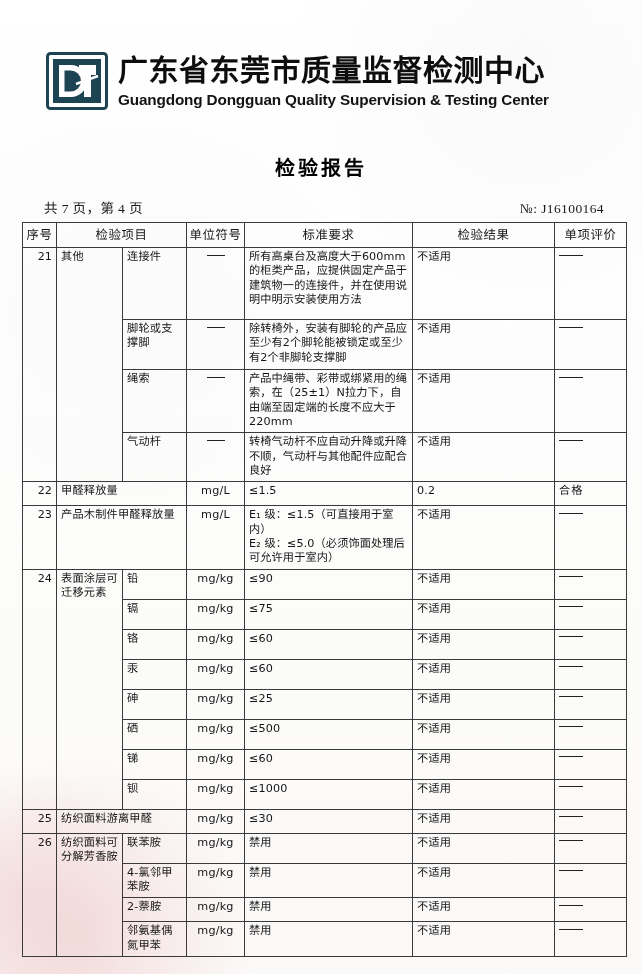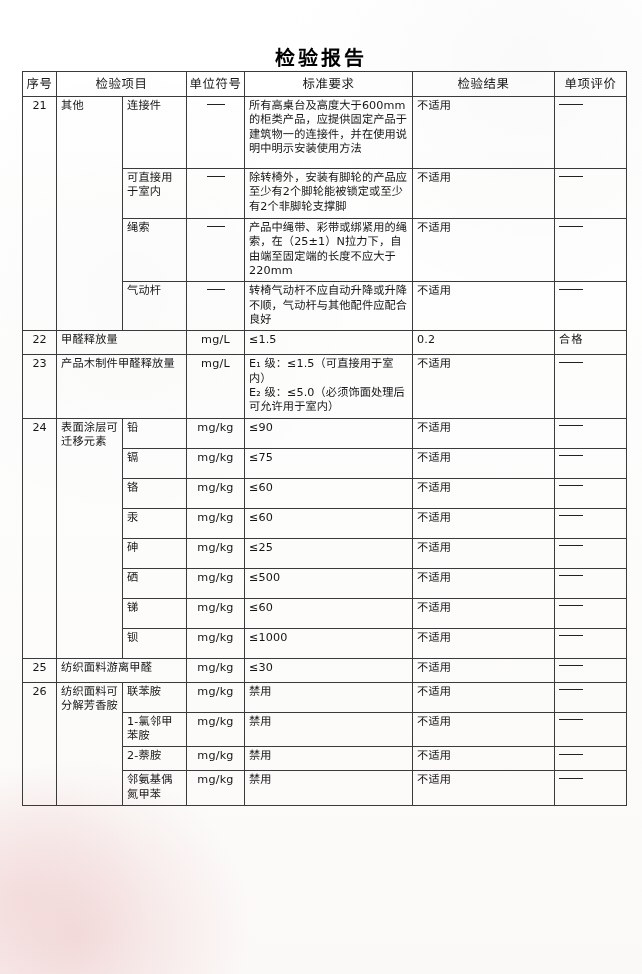--- a/index.html
+++ b/index.html
@@ -133,21 +133,21 @@
   }
   
   col.c-no     { width: 34px; }
   col.c-item   { width: 66px; }
   col.c-sub    { width: 64px; }
   col.c-unit   { width: 58px; }
   col.c-std    { width: 168px; }
   col.c-result { width: 142px; }
   col.c-eval   { width: 72px; }
 
-  td.no, th.no { text-align: center; }
+  td.no, th.no { text-align: right; }
   td.unit, th.unit { text-align: center; font-size: 10.6px; letter-spacing: 0.2px; }
   td.eval { text-align: left; }
   td.std   { letter-spacing: 0.1px; }
   td.result{ letter-spacing: 0.2px; }
   td.item, td.sub { letter-spacing: 0.2px; }
 
   .dash {
     display: inline-block;
     width: 18px;
     border-top: 1.4px solid #222;
@@ -159,23 +159,44 @@
 
   .eval-pass { font-size: 12px; letter-spacing: 1px; }
 </style>
 </head>
 <body>
 
 <div class="paper-texture"></div>
 
 <div class="sheet">
 
+  <div class="letterhead">
+    <div class="logo-mark">
+      <svg width="62" height="58" viewBox="0 0 62 58" aria-hidden="true">
+        <rect x="1.5" y="1.5" width="59" height="55" rx="3" fill="none" stroke="#1d4453" stroke-width="3"></rect>
+        <rect x="7" y="7" width="48" height="44" fill="#1d4453"></rect>
+        <path d="M13 13 h12 a11 11 0 0 1 0 32 h-12 z" fill="#ffffff"></path>
+        <path d="M18.5 18.5 h6 a6 6 0 0 1 0 21 h-6 z" fill="#1d4453"></path>
+        <rect x="33" y="13" width="17" height="10" fill="#ffffff"></rect>
+        <rect x="38" y="13" width="7" height="32" fill="#ffffff"></rect>
+        <path d="M30 32 L52 24" stroke="#ffffff" stroke-width="2.4" fill="none"></path>
+      </svg>
+    </div>
+    <div class="org-names">
+      <div class="org-cn">广东省东莞市质量监督检测中心</div>
+      <div class="org-en">Guangdong Dongguan Quality Supervision &amp; Testing Center</div>
+    </div>
+  </div>
 
   <div class="doc-title">检验报告</div>
 
+  <div class="meta-row">
+    <div class="meta-pages">共 7 页，第 4 页</div>
+    <div class="meta-no">№: J16100164</div>
+  </div>
 
   <div class="table-wrap">
     <table class="report">
       <colgroup>
         <col class="c-no">
           <col class="c-item">
           <col class="c-sub">
           <col class="c-unit">
         <col class="c-std">
           <col class="c-result">
@@ -195,21 +216,21 @@
           <tr style="height: 72px;">
             <td class="no" rowspan="4">21</td>
             <td class="item" rowspan="4">其他</td>
             <td class="sub">连接件</td>
             <td class="unit"><span class="dash"></span></td>
             <td class="std">所有高桌台及高度大于600mm的柜类产品，应提供固定产品于建筑物一的连接件，并在使用说明中明示安装使用方法</td>
             <td class="result">不适用</td>
             <td class="eval"><span class="dash long"></span></td>
           </tr>
           <tr style="height: 50px;">
-            <td class="sub">可直接用于室内</td>
+            <td class="sub">脚轮或支撑脚</td>
             <td class="unit"><span class="dash"></span></td>
             <td class="std">除转椅外，安装有脚轮的产品应至少有2个脚轮能被锁定或至少有2个非脚轮支撑脚</td>
             <td class="result">不适用</td>
             <td class="eval"><span class="dash long"></span></td>
           </tr>
           <tr style="height: 62px;">
             <td class="sub">绳索</td>
             <td class="unit"><span class="dash"></span></td>
             <td class="std">产品中绳带、彩带或绑紧用的绳索，在（25±1）N拉力下，自由端至固定端的长度不应大于220mm</td>
             <td class="result">不适用</td>
@@ -310,21 +331,21 @@
           <tr style="height: 30px;">
             <td class="no" rowspan="4">26</td>
             <td class="item" rowspan="4">纺织面料可分解芳香胺</td>
             <td class="sub">联苯胺</td>
             <td class="unit">mg/kg</td>
             <td class="std">禁用</td>
             <td class="result">不适用</td>
             <td class="eval"><span class="dash long"></span></td>
           </tr>
           <tr style="height: 30px;">
-            <td class="sub">1-氯邻甲苯胺</td>
+            <td class="sub">4-氯邻甲苯胺</td>
             <td class="unit">mg/kg</td>
             <td class="std">禁用</td>
             <td class="result">不适用</td>
             <td class="eval"><span class="dash long"></span></td>
           </tr>
           <tr style="height: 24px;">
             <td class="sub">2-萘胺</td>
             <td class="unit">mg/kg</td>
             <td class="std">禁用</td>
             <td class="result">不适用</td>

